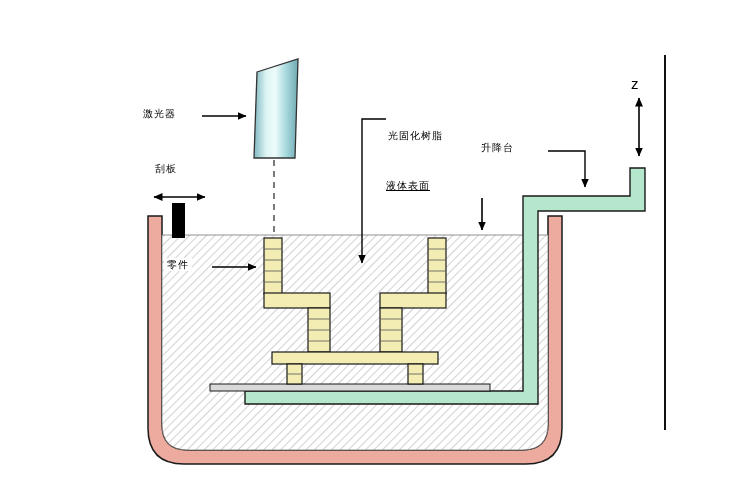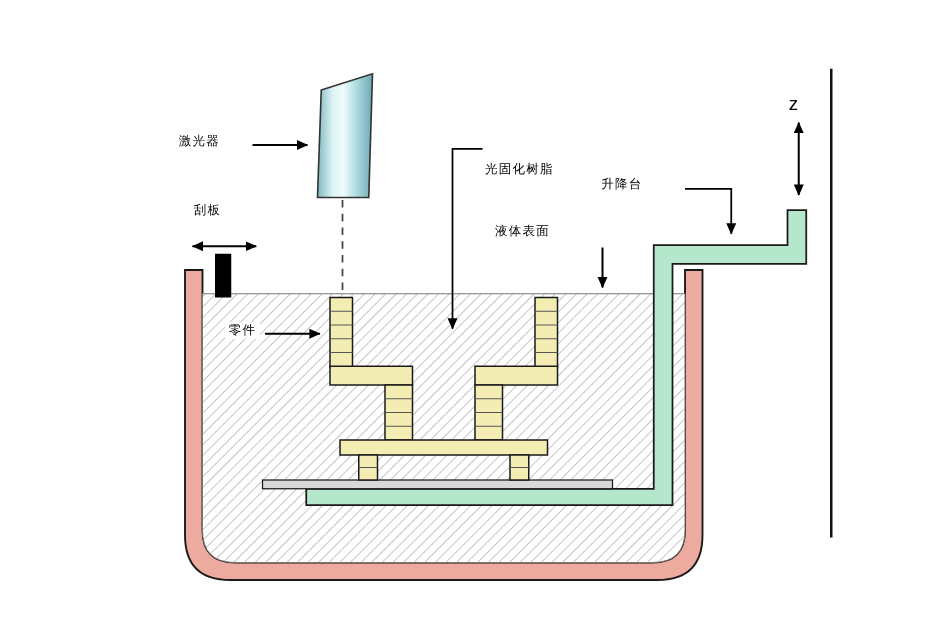--- a/index.html
+++ b/index.html
@@ -12,21 +12,21 @@
   }
   svg{position:absolute;left:0;top:0;}
   .lbl{
     position:absolute;
     font-size:10px;
     color:#000;
     white-space:nowrap;
     line-height:1.1;
     letter-spacing:1px;
   }
-  .lbl.on-liquid{background:#fff;padding:1px 3px;margin-left:16px;}
+  .lbl.on-liquid{background:#fff;padding:1px 3px;}
   .z-lbl{font-size:15px;letter-spacing:0;}
 </style>
 </head>
 <body>
 
 <div id="canvas">
 
   <svg width="750" height="500" viewBox="0 0 750 500">
     <defs>
       <pattern id="hatch" width="6" height="6" patternUnits="userSpaceOnUse" patternTransform="rotate(45)">
@@ -109,19 +109,19 @@
   </svg>
 
   <div class="lbl" style="left:143px;top:108px;">激光器</div>
 
   <div class="lbl" style="left:155px;top:163px;">刮板</div>
 
   <div class="lbl on-liquid" style="left:164px;top:258px;">零件</div>
 
   <div class="lbl" style="left:388px;top:106px;margin-top:24px;">光固化树脂</div>
 
-  <div class="lbl" style="left:396px;top:180px;">液体表面</div>
+  <div class="lbl" style="left:386px;top:180px;text-decoration:underline;">液体表面</div>
 
   <div class="lbl" style="left:481px;top:142px;">升降台</div>
 
   <div class="lbl z-lbl" style="left:631px;top:76px;">z</div>
 
 </div>
 
 </body></html>

